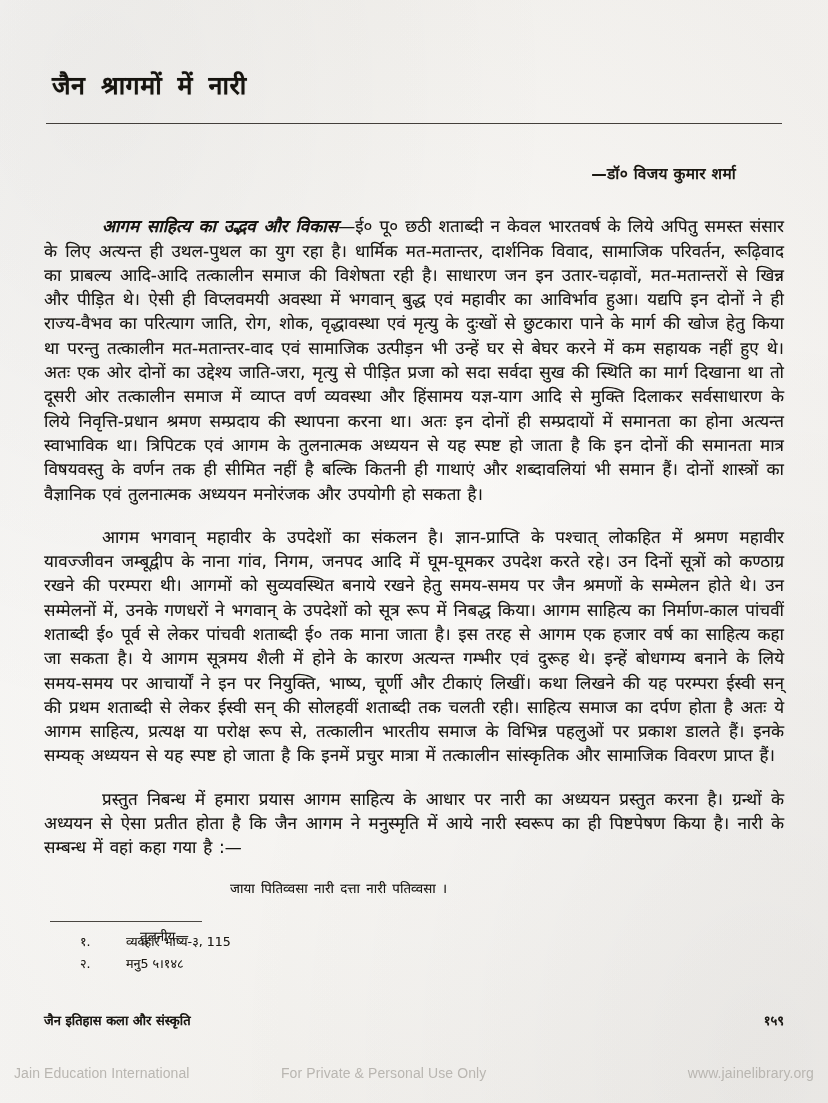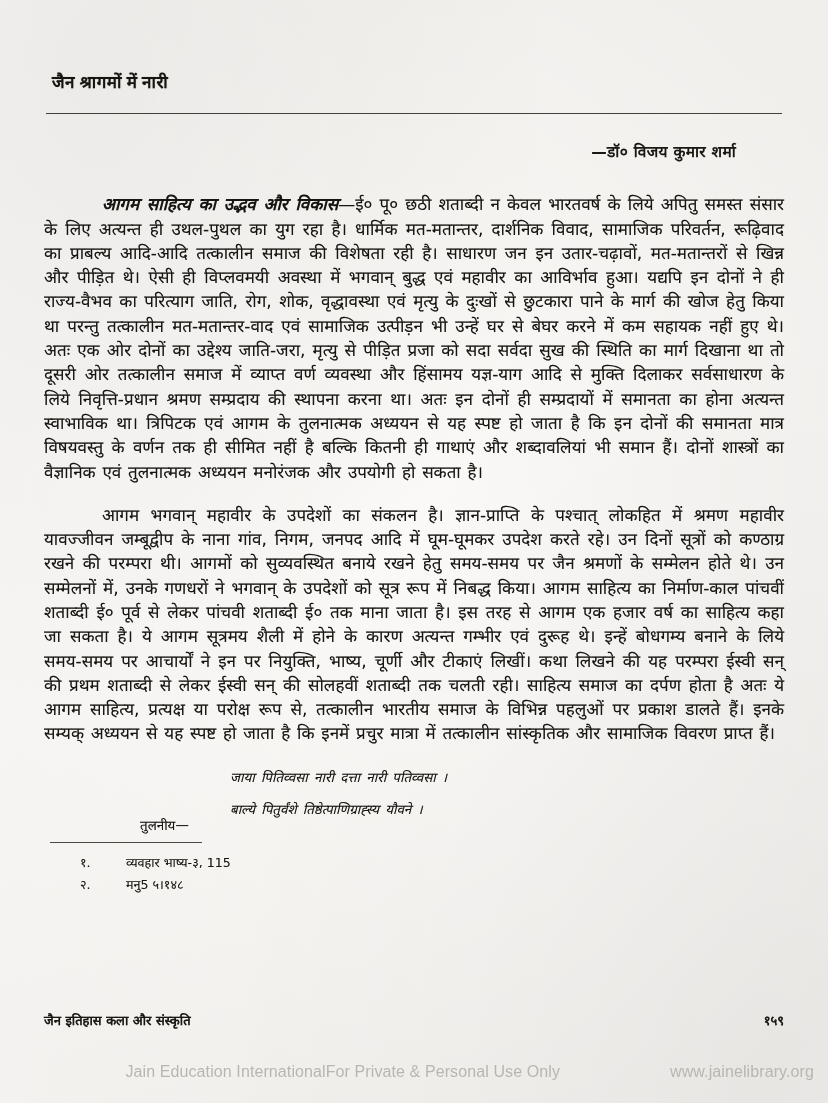--- a/index.html
+++ b/index.html
@@ -39,42 +39,42 @@
     padding: 0 44px;
     box-sizing: border-box;
     height: 100%;
   }
 
   
   .header {
     padding-top: 72px;
   }
   .doc-title {
-    font-family: Liberation Serif, serif;
-    font-size: 17px;
+    font-family: Liberation Mono, monospace;
+    font-size: 25px;
     font-weight: 700;
     letter-spacing: 0.5px;
     color: #16140f;
     margin: 0 0 20px 8px;
     line-height: 1.25;
     text-shadow: 0 0 1px rgba(0,0,0,0.35);
   }
   .title-rule {
     height: 0;
     border-top: 1.6px solid #2b2722;
     margin: 12px 2px 0 2px;
     opacity: 0.88;
   }
   .author {
     font-family: "DejaVu Sans", "Liberation Sans", sans-serif;
     font-size: 15.5px;
     font-weight: 700;
     color: #1b1812;
     text-align: right;
-    margin: 26px 48px 0 0;
+    margin: 38px 48px 0 0;
     letter-spacing: 0.3px;
   }
 
   
   .body-block {
     margin-top: 30px;
   }
   p.para {
     font-family: "DejaVu Sans", "Liberation Sans", sans-serif;
     font-size: 17px;
@@ -104,21 +104,20 @@
     font-family: "DejaVu Sans", "Liberation Sans", sans-serif;
     font-size: 13.4px;
     line-height: 25px;
     color: #171511;
     text-shadow: 0 0 0.6px rgba(0,0,0,0.28);
   }
   .verse-line {
     padding-left: 186px;
     word-spacing: 2px;
     white-space: nowrap;
-    font-style: italic;
   }
   .verse-group-compare {
     margin-top: 7px;
     position: relative;
   }
   .compare-label {
     position: absolute;
     left: 96px;
     top: 16px;
     font-weight: 400;
@@ -168,26 +167,26 @@
     gap: 30px;
   }
 
   
   .scan-bar {
     position: absolute;
     left: 0;
     right: 0;
     bottom: 22px;
     display: flex;
-    justify-content: flex-end;
+    justify-content: space-between;
     align-items: center;
     padding: 0 14px;
     box-sizing: border-box;
     font-family: "Liberation Sans", "DejaVu Sans", sans-serif;
-    font-size: 16px;
+    font-size: 14px;
     color: #b9b6b1;
     letter-spacing: 0.1px;
     z-index: 2;
   }
   .scan-bar .center { flex: 0 0 auto; margin-right: 110px; }
 </style>
 </head>
 <body>
 
 <div class="page">
@@ -198,27 +197,27 @@
       <div class="title-rule"></div>
       <div class="author">—डॉ० विजय कुमार शर्मा</div>
     </div>
 
     <div class="body-block">
 
       <p class="para"><span class="lead-phrase">आगम साहित्य का उद्भव और विकास</span><span>—ई० पू० छठी शताब्दी न केवल भारतवर्ष के लिये अपितु समस्त संसार के लिए अत्यन्त ही उथल-पुथल का युग रहा है। धार्मिक मत-मतान्तर, दार्शनिक विवाद, सामाजिक परिवर्तन, रूढ़िवाद का प्राबल्य आदि-आदि तत्कालीन समाज की विशेषता रही है। साधारण जन इन उतार-चढ़ावों, मत-मतान्तरों से खिन्न और पीड़ित थे। ऐसी ही विप्लवमयी अवस्था में भगवान् बुद्ध एवं महावीर का आविर्भाव हुआ। यद्यपि इन दोनों ने ही राज्य-वैभव का परित्याग जाति, रोग, शोक, वृद्धावस्था एवं मृत्यु के दुःखों से छुटकारा पाने के मार्ग की खोज हेतु किया था परन्तु तत्कालीन मत-मतान्तर-वाद एवं सामाजिक उत्पीड़न भी उन्हें घर से बेघर करने में कम सहायक नहीं हुए थे। अतः एक ओर दोनों का उद्देश्य जाति-जरा, मृत्यु से पीड़ित प्रजा को सदा सर्वदा सुख की स्थिति का मार्ग दिखाना था तो दूसरी ओर तत्कालीन समाज में व्याप्त वर्ण व्यवस्था और हिंसामय यज्ञ-याग आदि से मुक्ति दिलाकर सर्वसाधारण के लिये निवृत्ति-प्रधान श्रमण सम्प्रदाय की स्थापना करना था। अतः इन दोनों ही सम्प्रदायों में समानता का होना अत्यन्त स्वाभाविक था। त्रिपिटक एवं आगम के तुलनात्मक अध्ययन से यह स्पष्ट हो जाता है कि इन दोनों की समानता मात्र विषयवस्तु के वर्णन तक ही सीमित नहीं है बल्कि कितनी ही गाथाएं और शब्दावलियां भी समान हैं। दोनों शास्त्रों का वैज्ञानिक एवं तुलनात्मक अध्ययन मनोरंजक और उपयोगी हो सकता है।</span></p>
 
       <p class="para"><span>आगम भगवान् महावीर के उपदेशों का संकलन है। ज्ञान-प्राप्ति के पश्चात् लोकहित में श्रमण महावीर यावज्जीवन जम्बूद्वीप के नाना गांव, निगम, जनपद आदि में घूम-घूमकर उपदेश करते रहे। उन दिनों सूत्रों को कण्ठाग्र रखने की परम्परा थी। आगमों को सुव्यवस्थित बनाये रखने हेतु समय-समय पर जैन श्रमणों के सम्मेलन होते थे। उन सम्मेलनों में, उनके गणधरों ने भगवान् के उपदेशों को सूत्र रूप में निबद्ध किया। आगम साहित्य का निर्माण-काल पांचवीं शताब्दी ई० पूर्व से लेकर पांचवी शताब्दी ई० तक माना जाता है। इस तरह से आगम एक हजार वर्ष का साहित्य कहा जा सकता है। ये आगम सूत्रमय शैली में होने के कारण अत्यन्त गम्भीर एवं दुरूह थे। इन्हें बोधगम्य बनाने के लिये समय-समय पर आचार्यों ने इन पर नियुक्ति, भाष्य, चूर्णी और टीकाएं लिखीं। कथा लिखने की यह परम्परा ईस्वी सन् की प्रथम शताब्दी से लेकर ईस्वी सन् की सोलहवीं शताब्दी तक चलती रही। साहित्य समाज का दर्पण होता है अतः ये आगम साहित्य, प्रत्यक्ष या परोक्ष रूप से, तत्कालीन भारतीय समाज के विभिन्न पहलुओं पर प्रकाश डालते हैं। इनके सम्यक् अध्ययन से यह स्पष्ट हो जाता है कि इनमें प्रचुर मात्रा में तत्कालीन सांस्कृतिक और सामाजिक विवरण प्राप्त हैं।</span></p>
 
+      <p class="para tight"><span>प्रस्तुत निबन्ध में हमारा प्रयास आगम साहित्य के आधार पर नारी का अध्ययन प्रस्तुत करना है। ग्रन्थों के अध्ययन से ऐसा प्रतीत होता है कि जैन आगम ने मनुस्मृति में आये नारी स्वरूप का ही पिष्टपेषण किया है। नारी के सम्बन्ध में वहां कहा गया है :—</span></p>
 
       <div class="verse-block">
         <div class="verse-line">जाया पितिव्वसा नारी दत्ता नारी पतिव्वसा ।</div>
 
         <div class="verse-group-compare">
           <span class="compare-label">तुलनीय—</span>
-          <div class="verse-line">बाल्ये पितुर्वंशे तिष्ठेत्पाणिग्राह्स्य यौवने ।</div>
         </div>
       </div>
 
 
       <div class="footnote-rule"></div>
       <div class="footnotes">
         <div class="footnote">
           <span class="fn-num">१.</span>
           <span>व्यवहार भाष्य-३, 115</span>
         </div>

